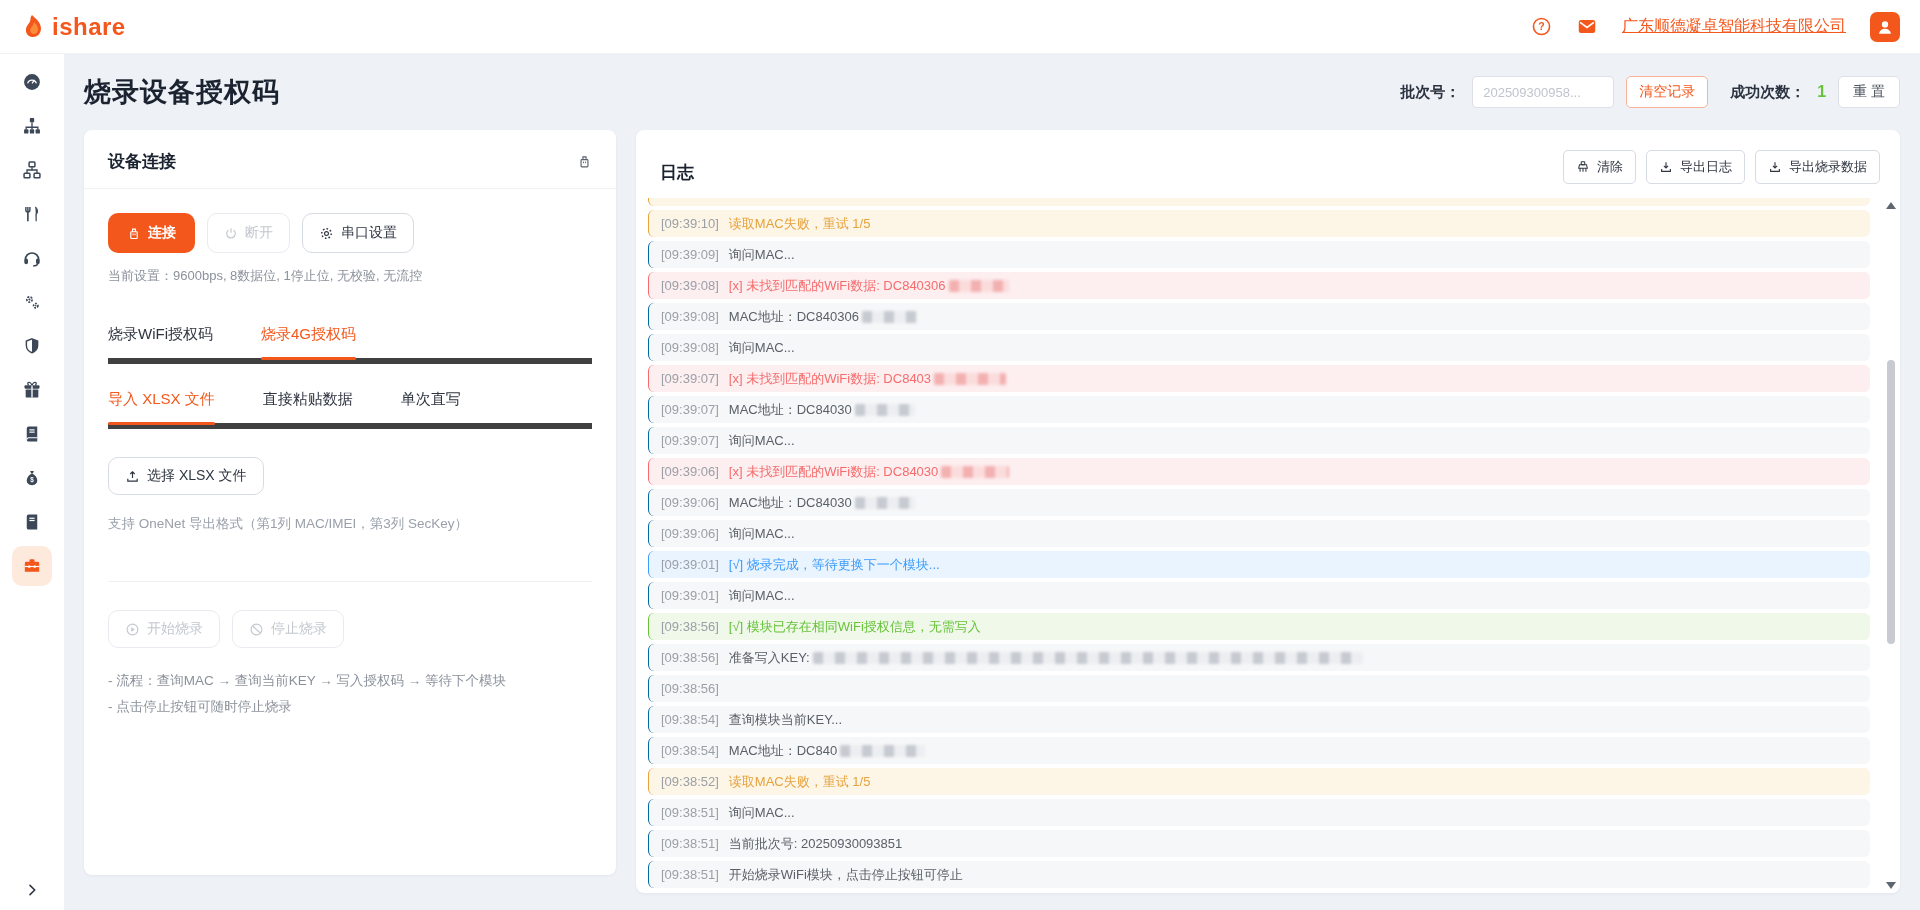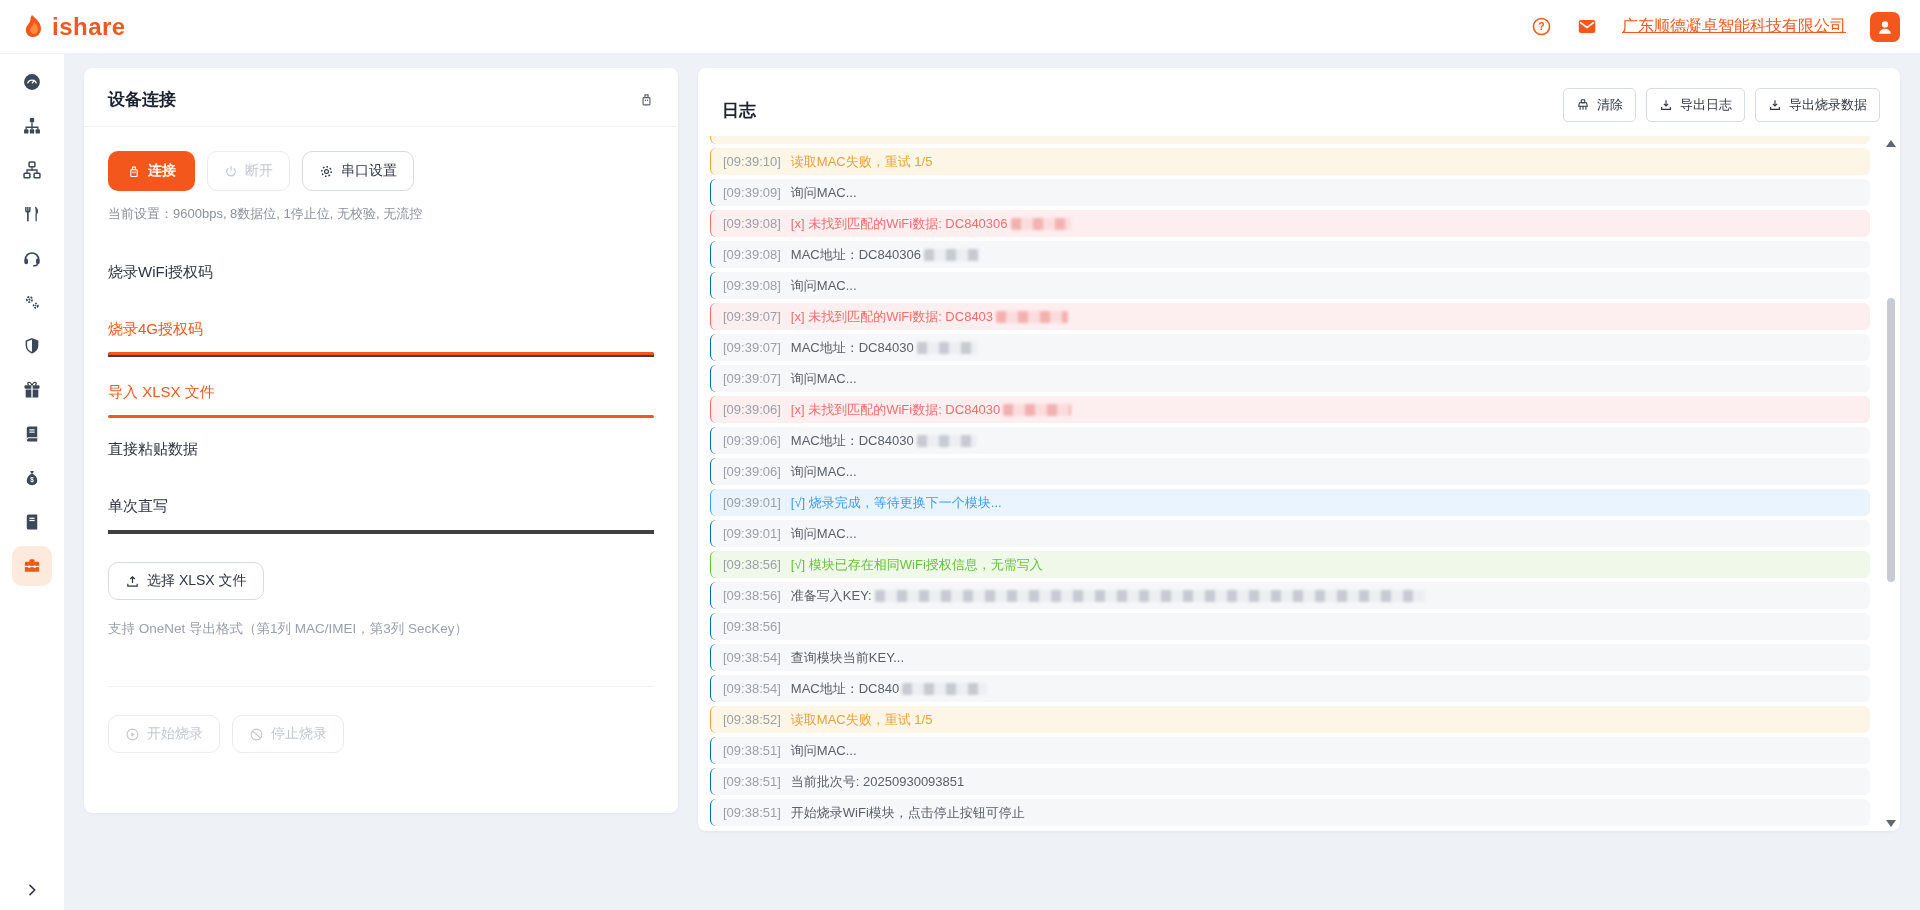--- a/index.html
+++ b/index.html
@@ -37,35 +37,35 @@
     padding:0 10px; font-size:13px; color:#606266; background:#fff; }
   .batch-input::placeholder { color:#c0c4cc; }
   .btn { display:inline-flex; align-items:center; gap:7px; border-radius:10px; font-size:14px;
     cursor:pointer; border:1px solid transparent; background:#fff; white-space:nowrap; }
   .btn-clear-rec { border-color:#f9b295; color:#f4571c; padding:6px 12px; border-radius:5px; }
   .success-count { color:#67c23a; font-weight:700; font-size:16px; }
   .btn-reset { border-color:#dcdfe6; color:#4a515c; padding:6px 14px; border-radius:5px; }
 
   .cards { display:flex; gap:20px; align-items:flex-start; }
   .card { background:#fff; border-radius:8px; box-shadow:0 1px 3px rgba(30,40,60,.06); }
-  .card-device { width:594px; height:745px; }
+  .card-device { width:532px; height:745px; }
   .card-log { flex:1; height:763px; display:flex; flex-direction:column; }
 
   
   .card-head { display:flex; align-items:center; justify-content:space-between;
     padding:20px 24px 15px 24px; border-bottom:1px solid #f0f1f4; }
   .card-title { font-size:17px; font-weight:700; color:#1b2230; }
   .device-body { padding:24px; }
   .conn-row { display:flex; gap:12px; }
   .btn-primary { background:#f4571c; color:#fff; padding:10px 18px; font-weight:600; }
   .btn-disabled { border-color:#e9ebf0; color:#c3c8cf; padding:9px 16px; cursor:not-allowed; }
   .btn-plain { border-color:#d7dbe2; color:#2f3540; padding:9px 16px; }
   .current-settings { margin-top:14px; font-size:13px; color:#8b919b; }
 
-  .tabs { display:flex; gap:24px; border-bottom:4px solid #404040;flex-direction:column; }
+  .tabs { display:flex; gap:48px; border-bottom:6px solid #404040; }
   .tabs.l1 { margin-top:40px; }
   .tabs.l2 { margin-top:26px; }
   .tab { padding-bottom:14px; font-size:15px; color:#2f3540; position:relative; cursor:pointer; }
   .tab.active { color:#f4571c; }
   .tab.active::after { content:""; position:absolute; left:0; right:0; bottom:-2px; height:3px;
     background:#f4571c; border-radius:2px; }
 
   .choose-row { margin-top:28px; }
   .hint { margin-top:20px; font-size:13.5px; color:#9aa0ab; }
   .sep { margin-top:48px; border-top:1px solid #eef0f3; }
@@ -258,20 +258,31 @@
   <div class="side-expand">
     <span>
         <svg width="16" height="16" viewBox="0 0 24 24">
           <path d="M9 5l7 7-7 7" fill="none" stroke="currentColor" stroke-width="2.4" stroke-linecap="round"></path>
         </svg>
       </span>
   </div>
 </div>
 
 <div class="main">
+  <div class="title-row">
+    <div class="page-title">烧录设备授权码</div>
+    <div class="title-controls">
+      <span class="ctl-label">批次号：</span>
+      <input class="batch-input" placeholder="202509300958..." style="">
+      <button class="btn btn-clear-rec">清空记录</button>
+      <span class="ctl-label" style="margin-left:10px;">成功次数：</span>
+      <span class="success-count">1</span>
+      <button class="btn btn-reset">重 置</button>
+    </div>
+  </div>
 
   <div class="cards">
 
     <div class="card card-device">
       <div class="card-head">
         <span class="card-title">设备连接</span>
         <span style="color:#5a6069;">
           <svg width="15" height="17" viewBox="0 0 24 24">
               <rect x="6.5" y="9" width="11" height="11.5" rx="1.2" fill="none" stroke="currentColor" stroke-width="1.8"></rect>
               <path d="M9.5 9V4.5h5V9" fill="none" stroke="currentColor" stroke-width="1.8"></path>
@@ -354,20 +365,24 @@
             <span>
                 <svg width="15" height="15" viewBox="0 0 24 24">
                   <circle cx="12" cy="12" r="8.6" fill="none" stroke="#c3c8cf" stroke-width="1.8"></circle>
                   <line x1="6.2" y1="6.8" x2="17.8" y2="17.2" stroke="#c3c8cf" stroke-width="1.8"></line>
                 </svg>
               </span>
             <span>停止烧录</span>
           </button>
         </div>
 
+        <div class="notes">
+          <div>- 流程：查询MAC → 查询当前KEY → 写入授权码 → 等待下个模块</div>
+          <div>- 点击停止按钮可随时停止烧录</div>
+        </div>
       </div>
     </div>
 
     <div class="card card-log">
       <div class="log-head">
         <span class="card-title">日志</span>
         <div class="log-actions">
           <button class="btn btn-sm">
             <span>
                 <svg width="14" height="14" viewBox="0 0 24 24">

